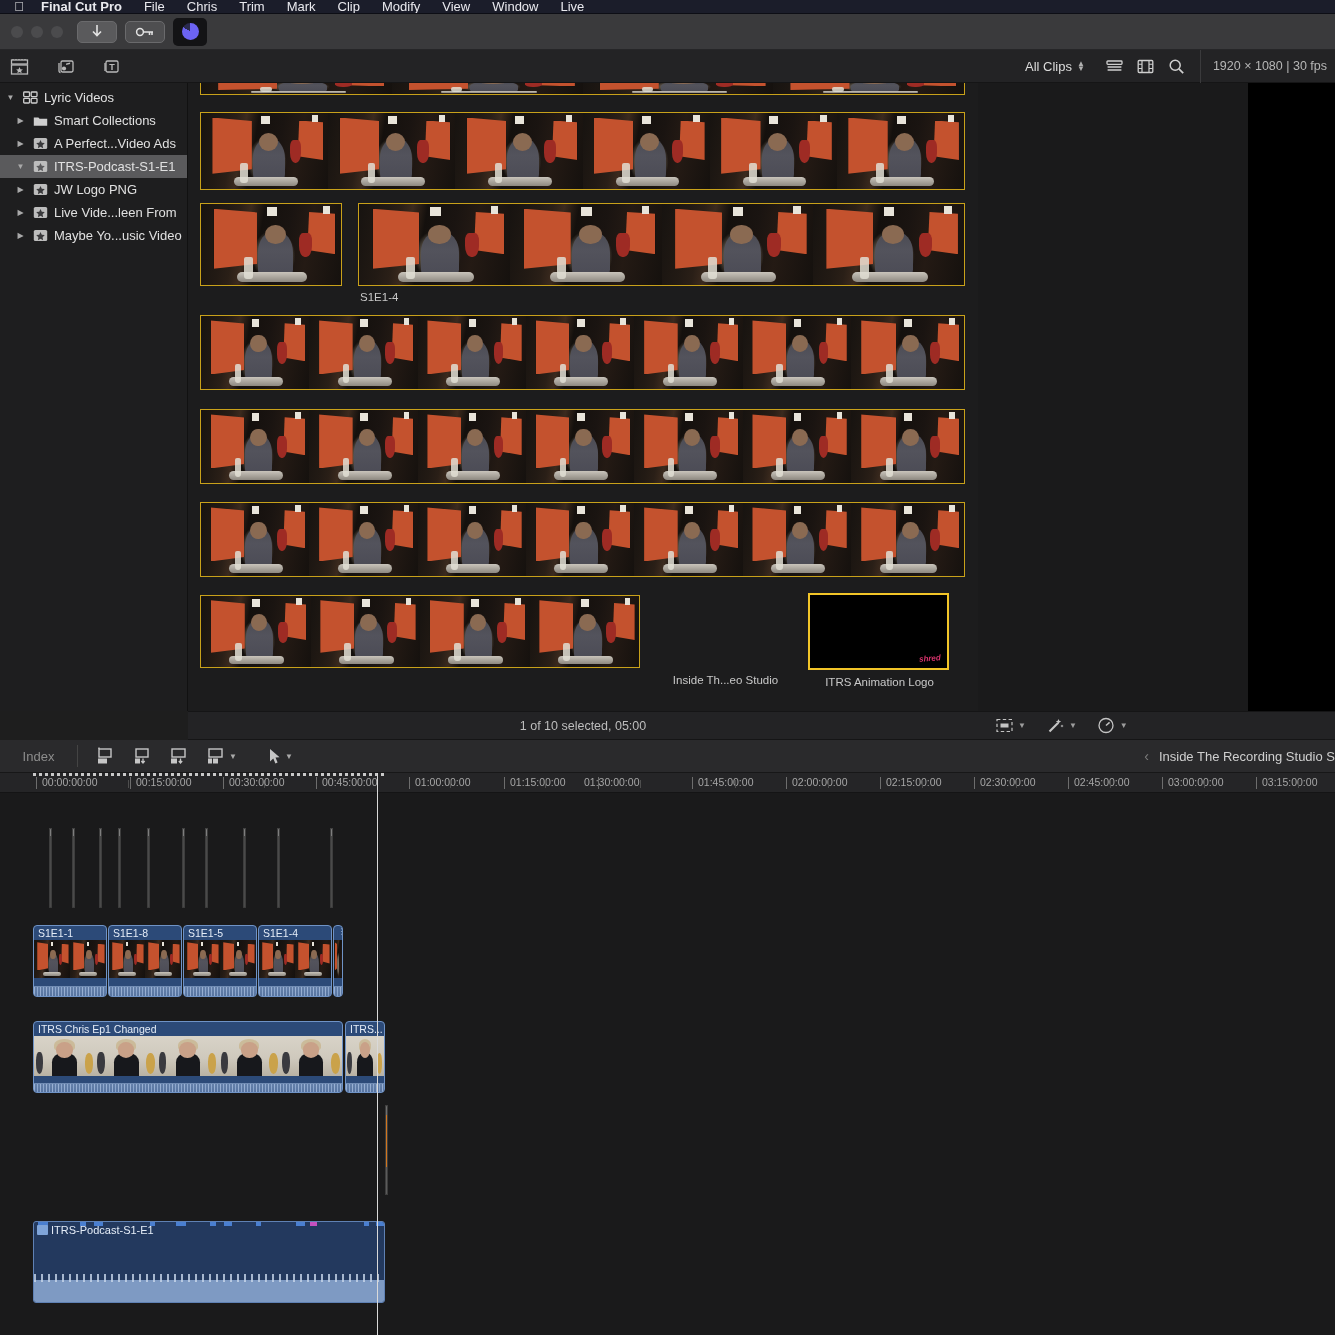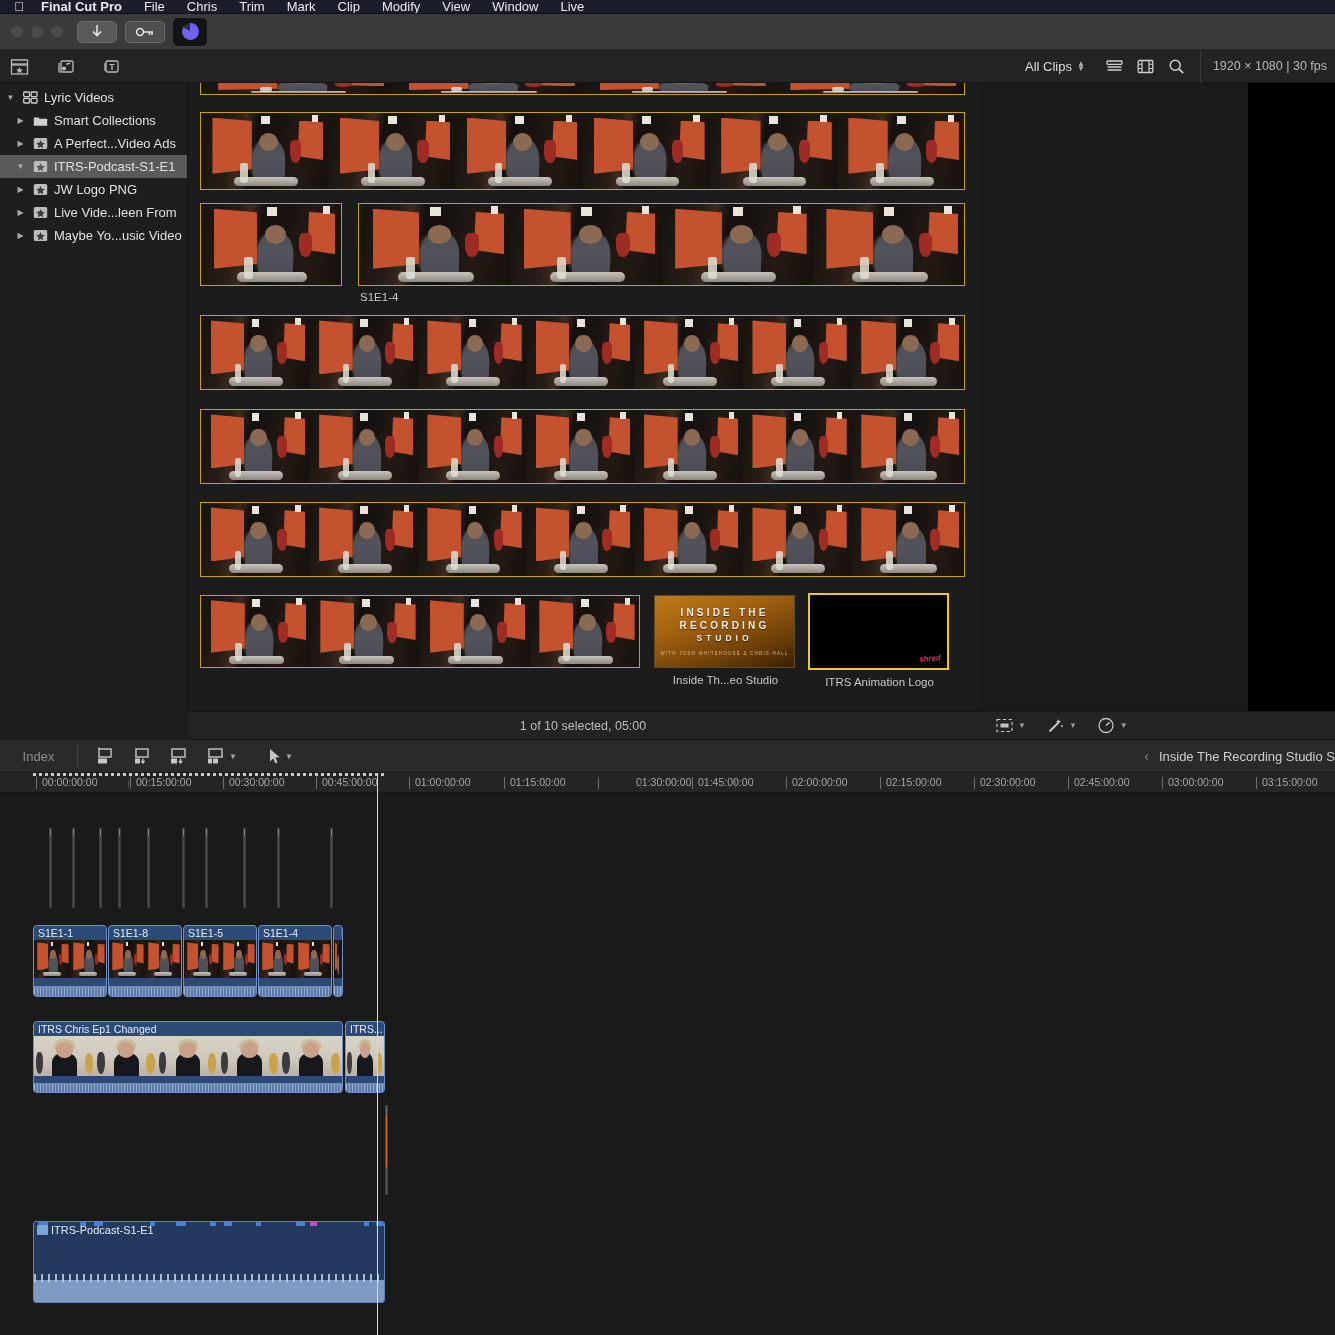--- a/index.html
+++ b/index.html
@@ -1019,28 +1019,20 @@
           <div class="person"></div>
           <div class="head"></div>
           <div class="mic"></div>
           <div class="bottle"></div>
           <div class="card c1"></div>
           <div class="card c2"></div>
         </div>
       </div>
   </div>
 
-  <div class="tile" style="left:466px; top:512px; width:141px; height:73px; border:1px solid #5a4a2a;">
-    <div class="splash">
-      <div class="l1">INSIDE THE</div>
-      <div class="l2">RECORDING</div>
-      <div class="l3">STUDIO</div>
-      <div class="sub">WITH JOSH WHITEHOUSE &amp; CHRIS HALL</div>
-    </div>
-  </div>
   <div class="cliplabel" style="position:absolute; left:466px; top:588px; width:141px; text-align:center;">Inside Th...eo Studio</div>
 
   <div class="tile sel-yellow" style="left:620px; top:510px; width:141px; height:77px;">
     <div class="logoclip">
       <div class="mark">shred</div>
     </div>
   </div>
   <div class="cliplabel" style="position:absolute; left:620px; top:590px; width:141px; text-align:center;">ITRS Animation Logo</div>
 
 </div>
@@ -1130,21 +1122,21 @@
     <div class="tlabel" style="left:136px">00:15:00:00</div>
     <div class="tick" style="left:223px"></div>
     <div class="tlabel" style="left:229px">00:30:00:00</div>
     <div class="tick" style="left:316px"></div>
     <div class="tlabel" style="left:322px">00:45:00:00</div>
     <div class="tick" style="left:409px"></div>
     <div class="tlabel" style="left:415px">01:00:00:00</div>
     <div class="tick" style="left:504px"></div>
     <div class="tlabel" style="left:510px">01:15:00:00</div>
     <div class="tick" style="left:598px"></div>
-    <div class="tlabel" style="left:636px">01:30:00:00</div>
+    <div class="tlabel" style="left:584px">01:30:00:00</div>
     <div class="tick" style="left:692px"></div>
     <div class="tlabel" style="left:698px">01:45:00:00</div>
     <div class="tick" style="left:786px"></div>
     <div class="tlabel" style="left:792px">02:00:00:00</div>
     <div class="tick" style="left:880px"></div>
     <div class="tlabel" style="left:886px">02:15:00:00</div>
     <div class="tick" style="left:974px"></div>
     <div class="tlabel" style="left:980px">02:30:00:00</div>
     <div class="tick" style="left:1068px"></div>
     <div class="tlabel" style="left:1074px">02:45:00:00</div>

